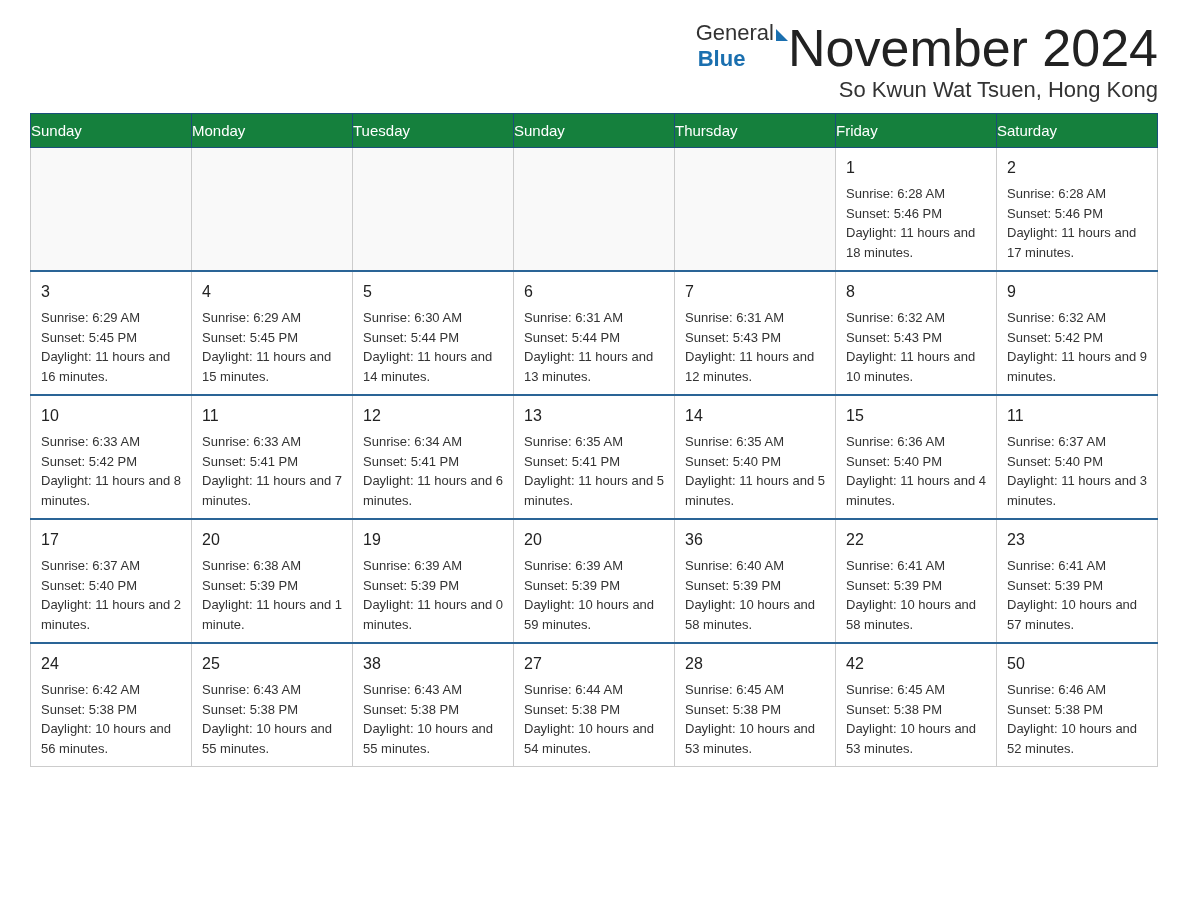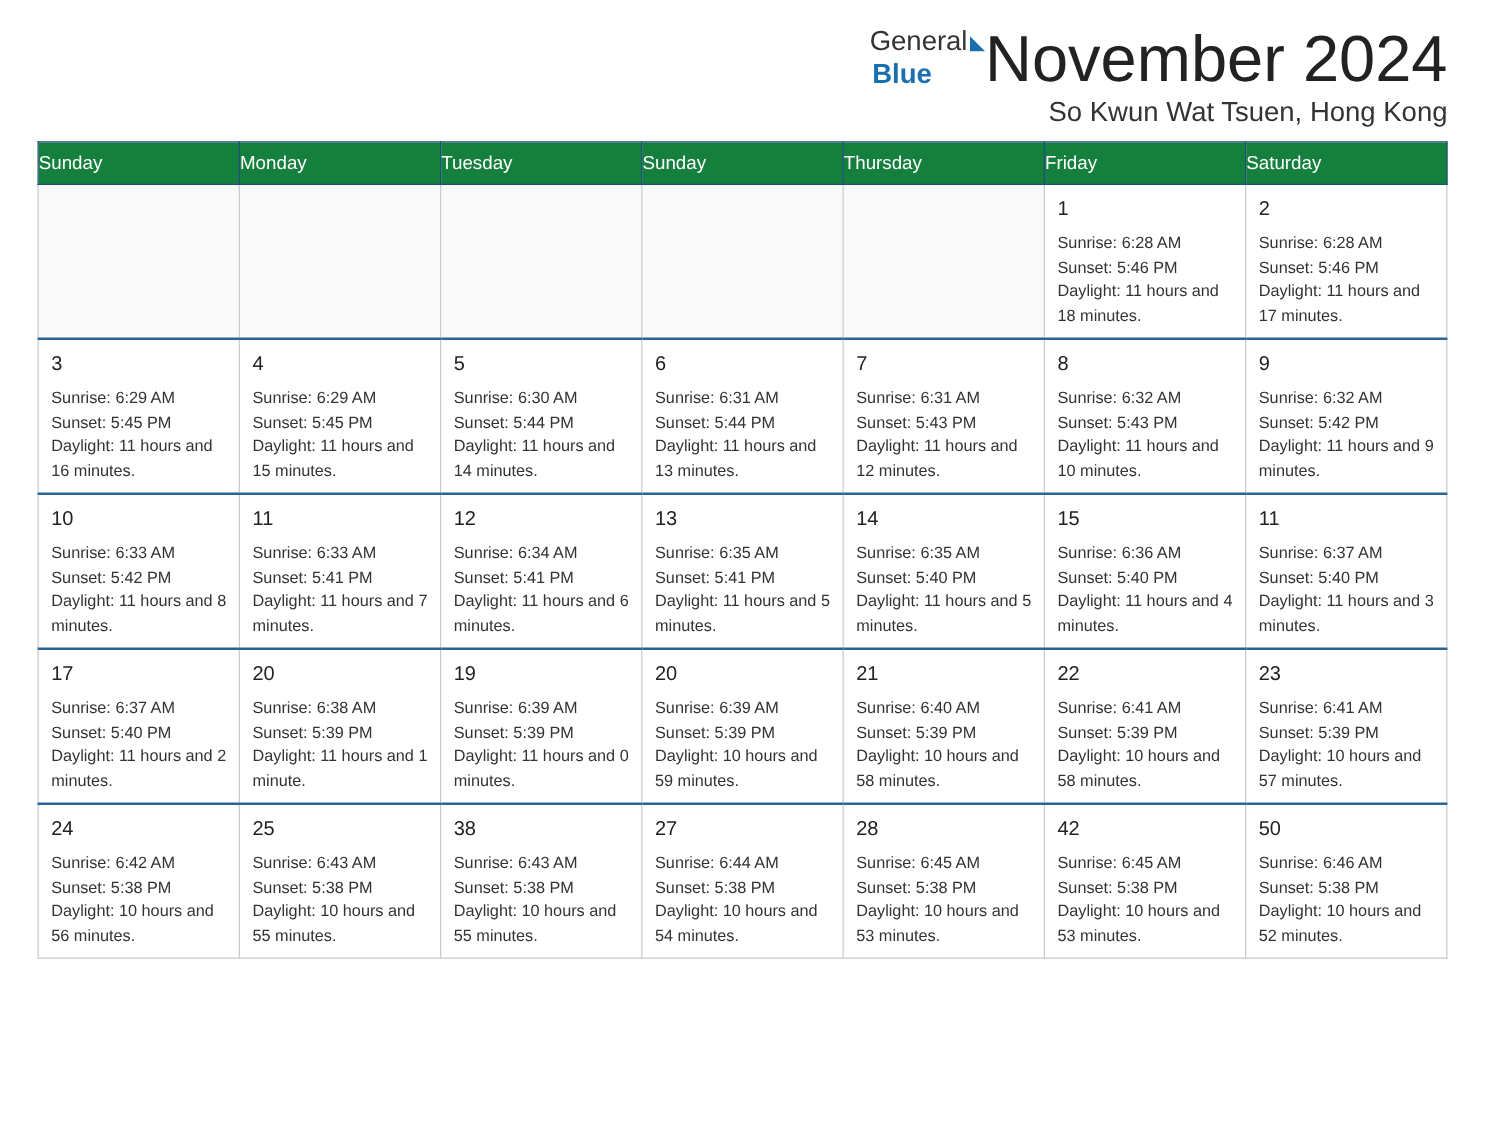--- a/index.html
+++ b/index.html
@@ -222,21 +222,21 @@
         </td>
         <td>
           <span class="day-number">19</span>
           <div class="day-info">Sunrise: 6:39 AM<br>Sunset: 5:39 PM<br>Daylight: 11 hours and 0 minutes.</div>
         </td>
         <td>
           <span class="day-number">20</span>
           <div class="day-info">Sunrise: 6:39 AM<br>Sunset: 5:39 PM<br>Daylight: 10 hours and 59 minutes.</div>
         </td>
         <td>
-          <span class="day-number">21</span>
+          <span class="day-number">36</span>
           <div class="day-info">Sunrise: 6:40 AM<br>Sunset: 5:39 PM<br>Daylight: 10 hours and 58 minutes.</div>
         </td>
         <td>
           <span class="day-number">22</span>
           <div class="day-info">Sunrise: 6:41 AM<br>Sunset: 5:39 PM<br>Daylight: 10 hours and 58 minutes.</div>
         </td>
         <td>
           <span class="day-number">23</span>
           <div class="day-info">Sunrise: 6:41 AM<br>Sunset: 5:39 PM<br>Daylight: 10 hours and 57 minutes.</div>
         </td>

